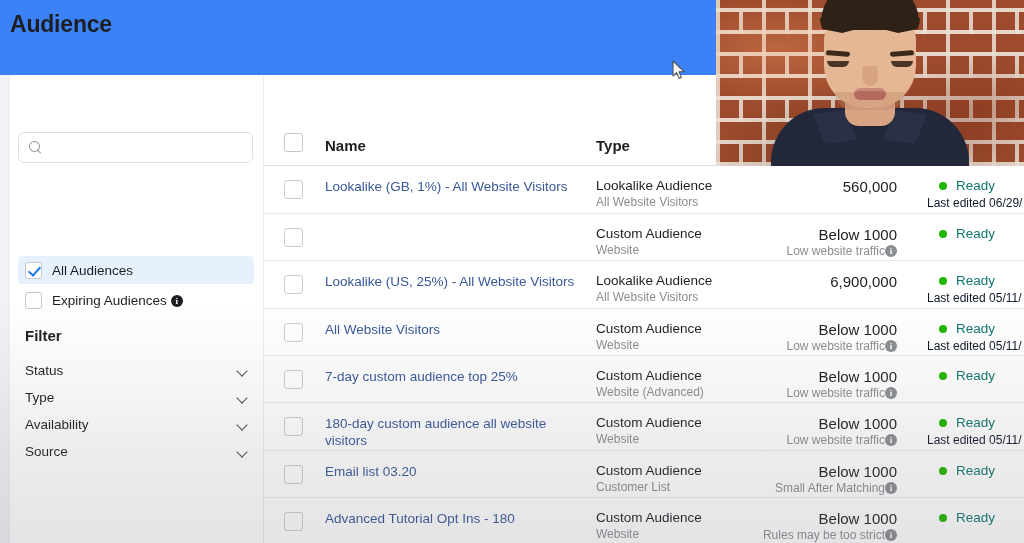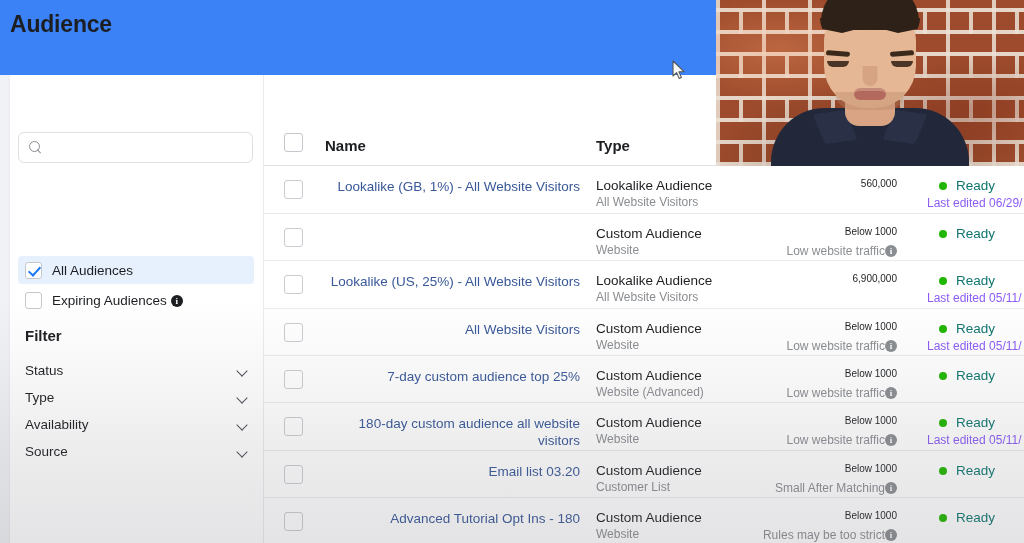--- a/index.html
+++ b/index.html
@@ -182,33 +182,32 @@
     position: absolute; left: 20px; top: 14px;
     width: 19px; height: 19px;
     border: 1px solid #c9ccd1; border-radius: 3px; background: #fff;
     cursor: pointer;
   }
   .row-name {
     position: absolute; left: 61px; top: 12px;
     width: 255px;
     font-size: 13.5px; color: #385898; line-height: 17px;
     cursor: pointer;
-    text-align: right;
   }
   .row-type {
     position: absolute; left: 332px; top: 12px;
     font-size: 13.5px; color: #1c1e21; line-height: 16px;
   }
   .row-subtype {
     position: absolute; left: 332px; top: 29px;
     font-size: 12px; color: #8a8d91; line-height: 15px;
   }
   .row-size {
     position: absolute; right: 128px; top: 12px;
-    font-size: 10px; color: #1c1e21; text-align: center;
+    font-size: 15px; color: #1c1e21; text-align: center;
     white-space: nowrap;
   }
   .row-sizenote {
     position: absolute; right: 128px; top: 30px;
     font-size: 12px; color: #8a8d91; text-align: right;
     white-space: nowrap;
     display: flex; align-items: center; gap: 0; justify-content: flex-end;
   }
   .note-i {
     display: inline-flex; align-items: center; justify-content: center;
@@ -222,21 +221,21 @@
     display: flex; align-items: center; gap: 9px;
     white-space: nowrap;
   }
   .status-dot {
     width: 8px; height: 8px; border-radius: 50%;
     background: #21b600; flex: 0 0 auto;
   }
   .status-text { font-size: 13.5px; color: #0f766e; }
   .row-edited {
     position: absolute; left: 663px; top: 30px;
-    font-size: 12px; color: #8b5cf6; white-space: nowrap;
+    font-size: 12px; color: #0f172a; white-space: nowrap;
   }
 
   
   .webcam {
     position: absolute; left: 716px; top: 0;
     width: 308px; height: 166px;
     overflow: hidden;
     background: #8d3f25;
   }
   .brick {

